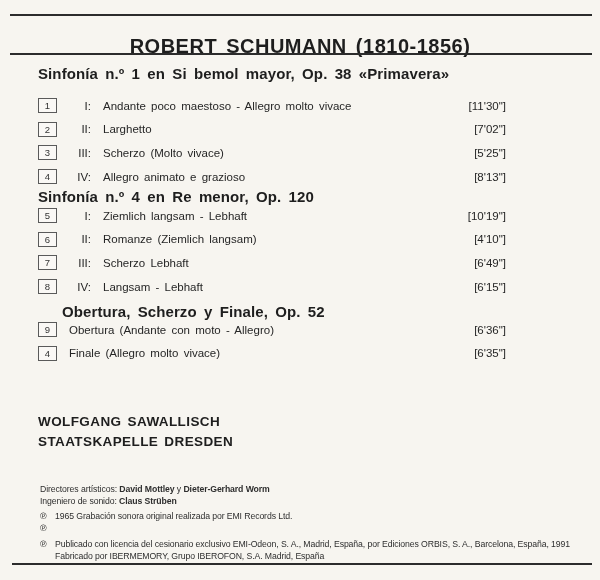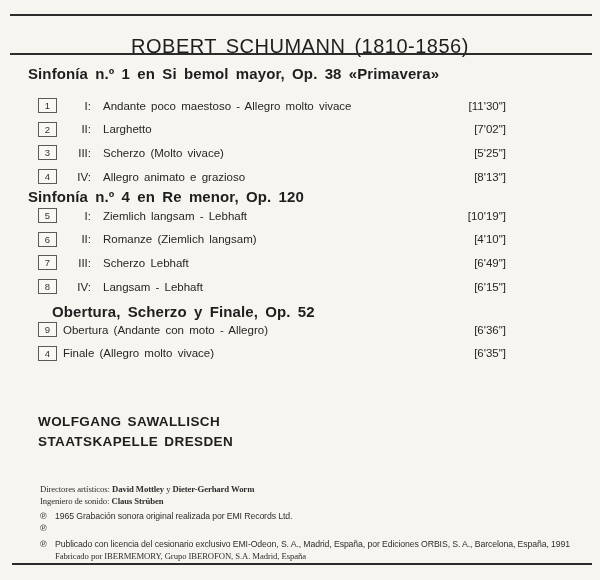--- a/index.html
+++ b/index.html
@@ -14,26 +14,26 @@
   .page { position:absolute; inset:0; }
 
   .rule { position:absolute; height:2px; background:#2c2c2c; }
   .rule-top    { top:14px; left:10px; right:8px; }
   .rule-mid    { top:53px; left:10px; right:8px; }
   .rule-bottom { top:563px; left:12px; right:8px; }
 
   .title {
     position:absolute; top:22px; left:0; right:0;
     text-align:center;
-    font-size:20px; font-weight:normal;
+    font-size:20px; font-weight:bold;
     letter-spacing:0.5px; word-spacing:3px;
   }
 
   .work-heading {
-    position:absolute; left:28px;
+    position:absolute; left:38px;
     font-size:15px; font-weight:bold;
     word-spacing:3px; letter-spacing:0.1px;
     margin:0;
   }
   #heading-1 { top:65px; }
   #heading-2 { top:188px;text-align:right; }
   #heading-3 { top:303px;margin-left:24px; }
 
   .tracks { position:absolute; left:38px; width:468px; }
   #tracks-1 { top:94px; }
@@ -50,37 +50,37 @@
     flex:none;
     min-width:15px; height:13px; padding:0 1px;
     border:1px solid #5a5a5a;
     display:flex; align-items:center; justify-content:center;
     font-size:9.5px; line-height:1;
     color:#333;
     background:rgba(255,255,255,0.35);
   }
   .movement { flex:none; width:25px; text-align:right; margin-left:9px; }
   .track-title { margin-left:12px; word-spacing:2px; white-space:nowrap; }
-  .no-mvt .track-title { margin-left:6px; }
+  .no-mvt .track-title { margin-left:12px; }
   .duration { margin-left:auto; white-space:nowrap; }
 
   .performers {
     position:absolute; left:38px; top:412px;
     font-size:13.5px; font-weight:bold;
     line-height:19.5px;
     letter-spacing:0.4px; word-spacing:2px;
   }
 
   .credits {
     position:absolute; left:40px; top:483px; right:5px;
     font-size:8.7px; line-height:12.3px;
     letter-spacing:-0.1px;
     color:#2e2e2e;
   }
-  .credit-line { white-space:nowrap;font-family:Liberation Serif, serif; }
+  .credit-line { white-space:nowrap; }
   .credit-line b { font-weight:bold; }
   .phono { display:flex; align-items:baseline; white-space:nowrap; }
   .phono .psym { flex:none; width:15px; font-size:9px; }
   .gap-sm { margin-top:2px; }
   .gap-md { margin-top:4px; }
   .indent { padding-left:15px; }
 </style>
 </head>
 <body>
 

